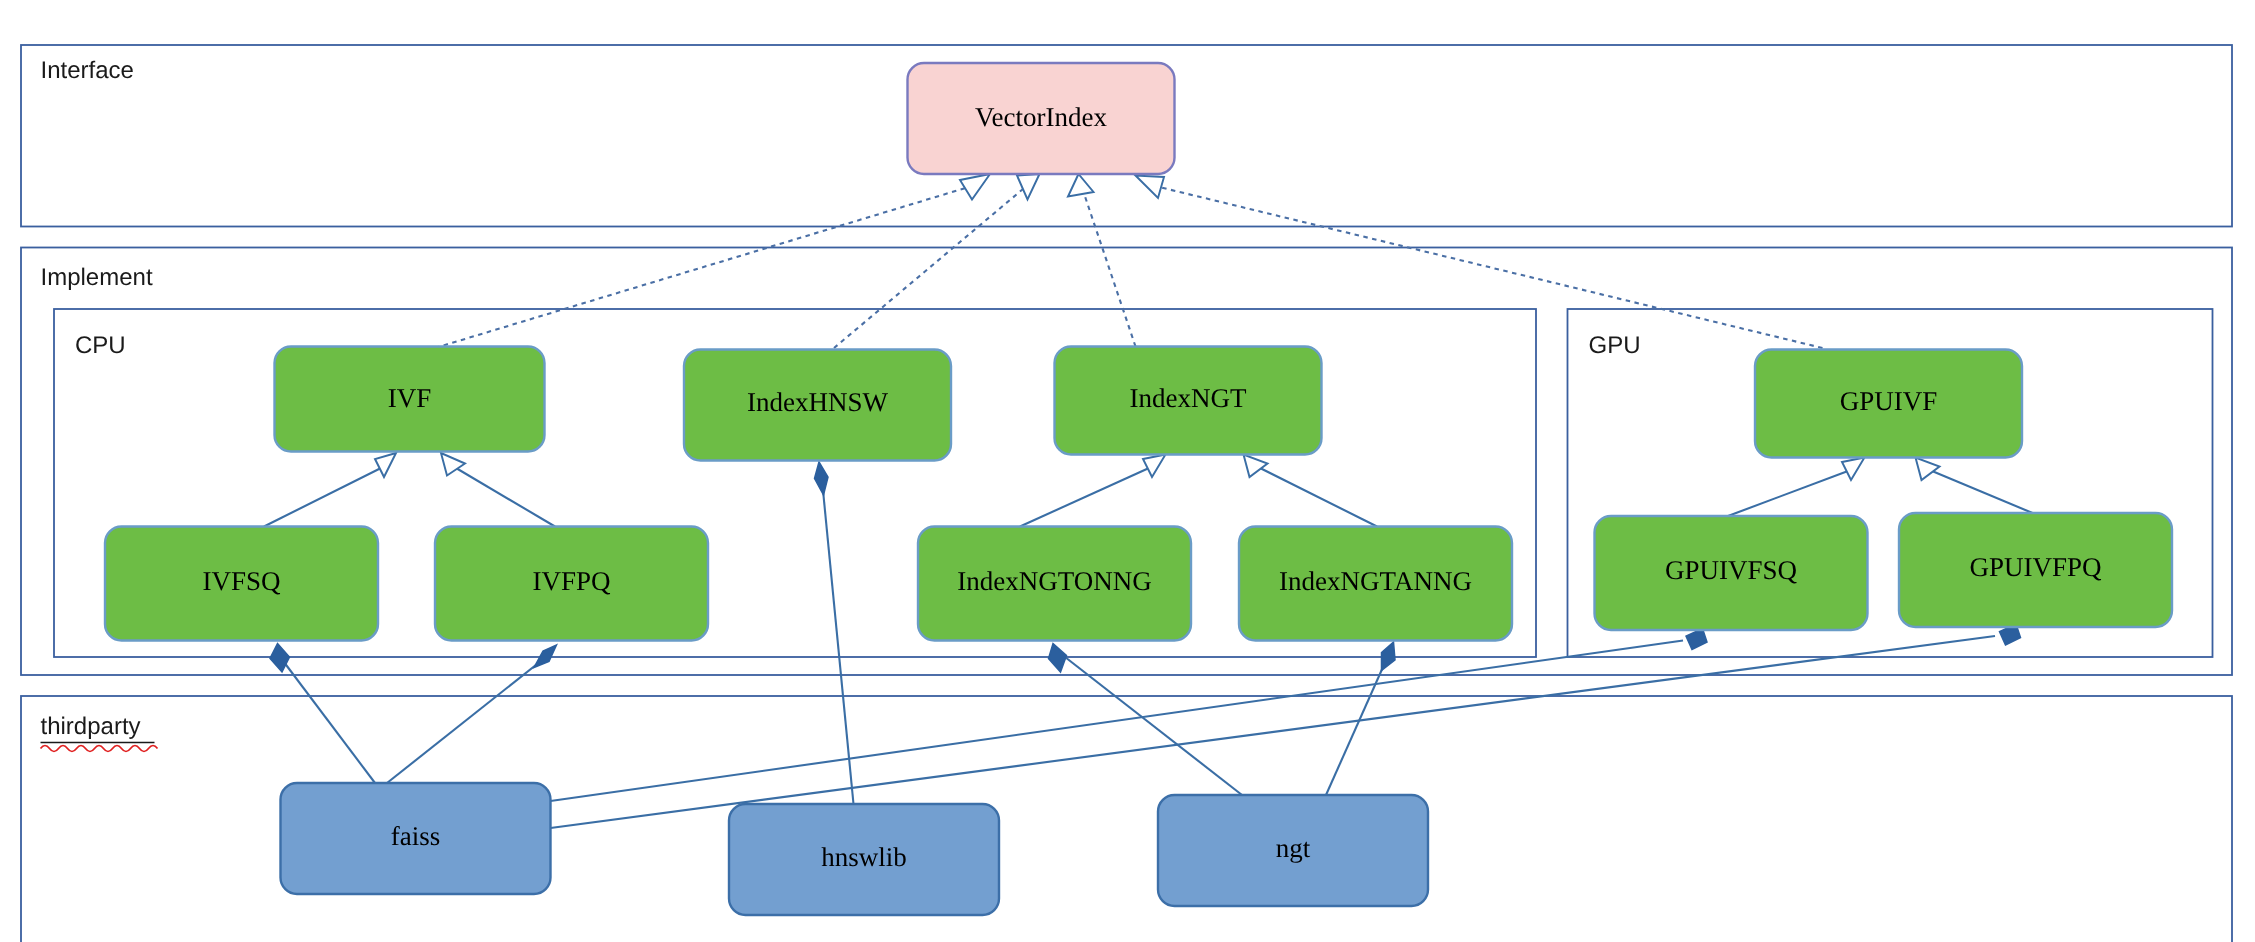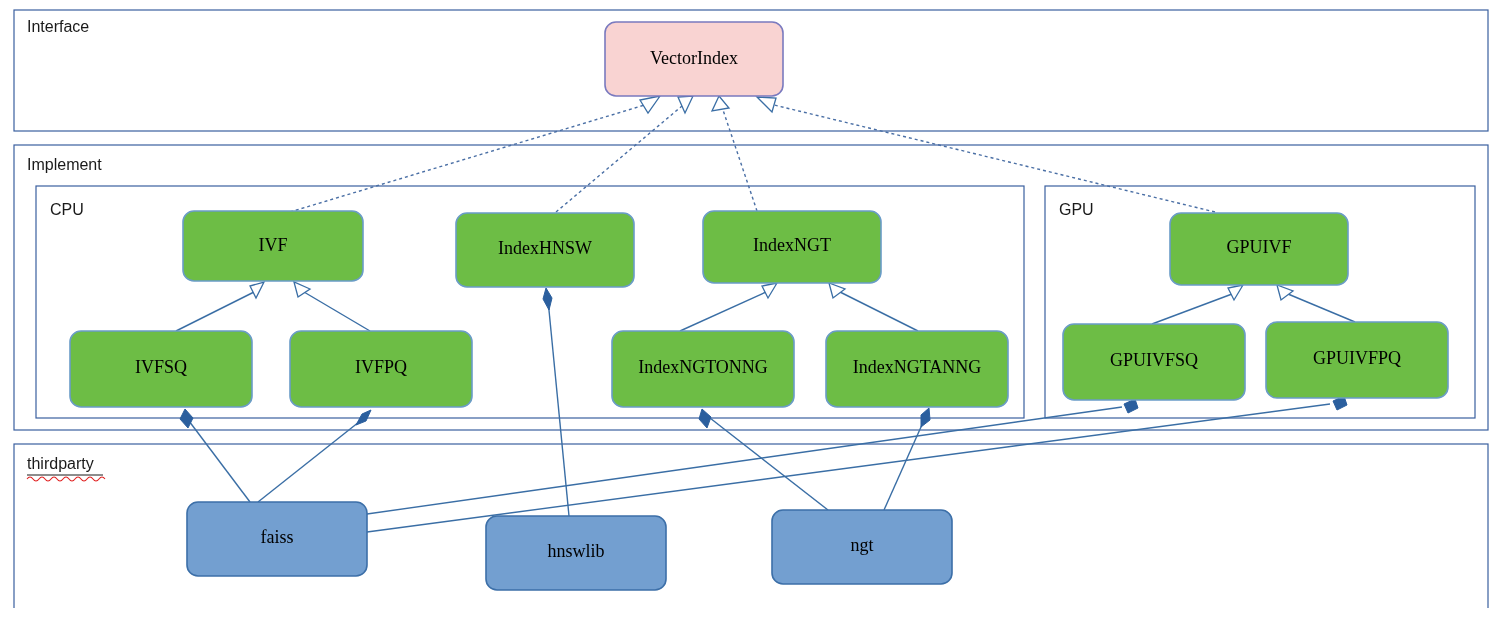--- a/index.html
+++ b/index.html
@@ -7,20 +7,21 @@
     padding: 0;
     background: #ffffff;
   }
   #stage {
     position: relative;
     width: 1503px;
     height: 608px;
     background: #ffffff;
     overflow: hidden;
     font-family: "Liberation Sans", sans-serif;
+    margin-top: 20px;
   }
   svg#diagram {
     position: absolute;
     top: 0; left: 0;
     width: 1503px;
     height: 628px;
     display: block;
   }
   .group-label {
     font-family: "Liberation Sans", sans-serif;

